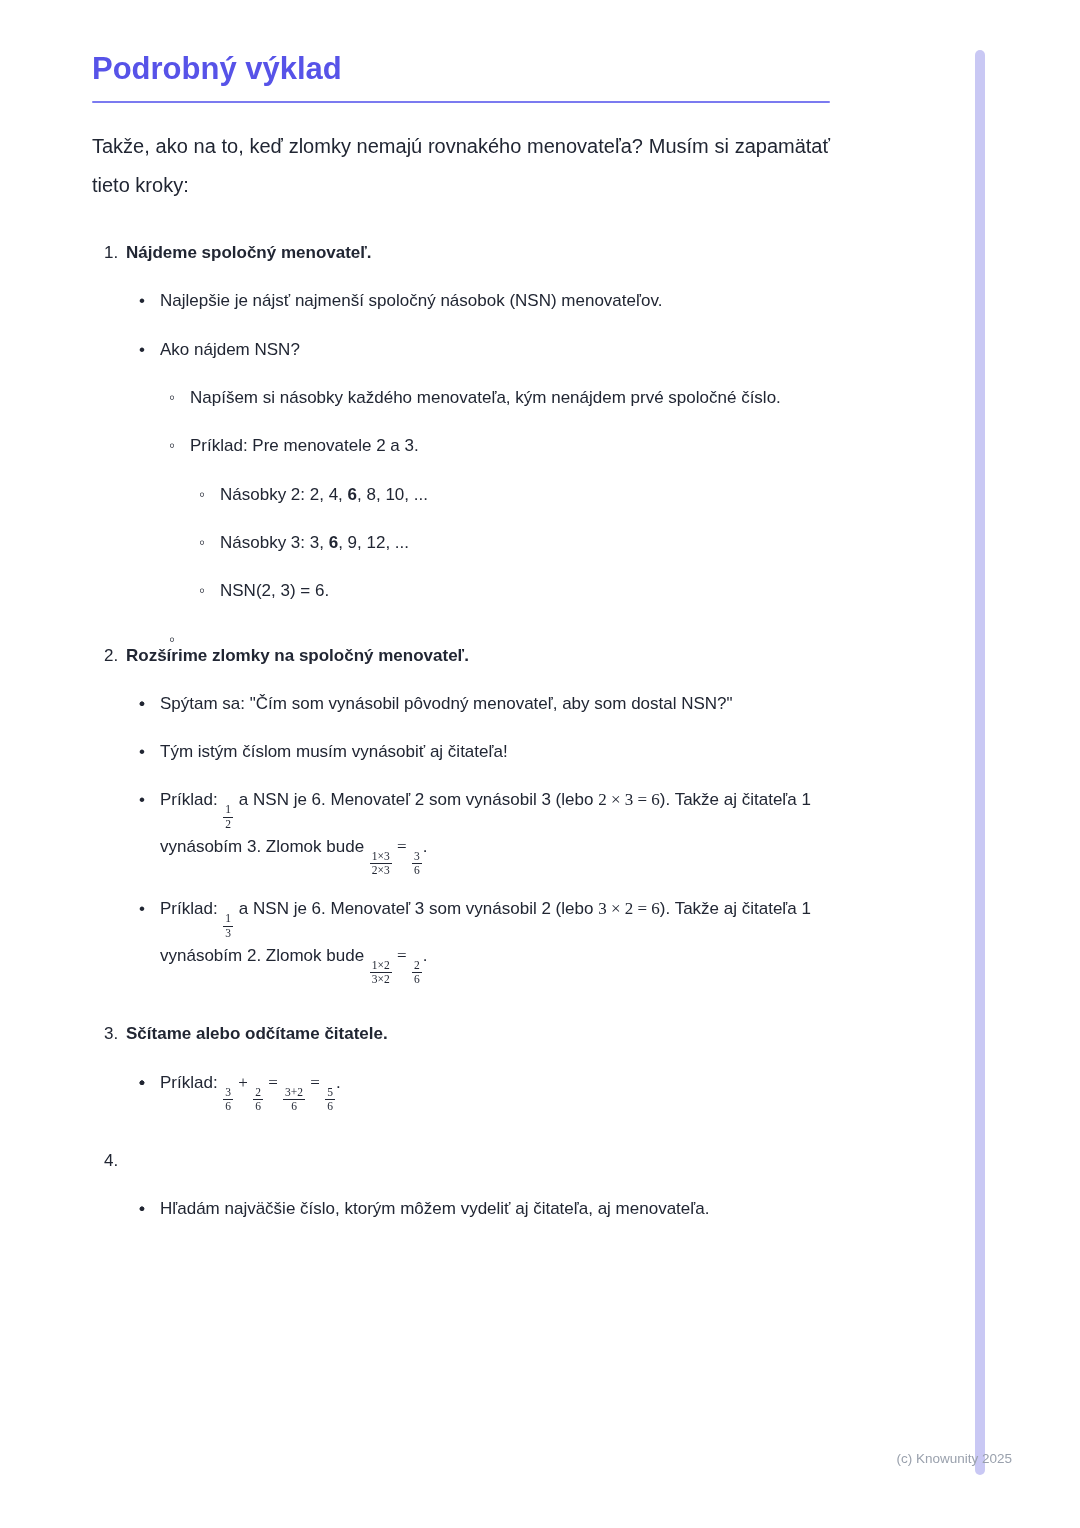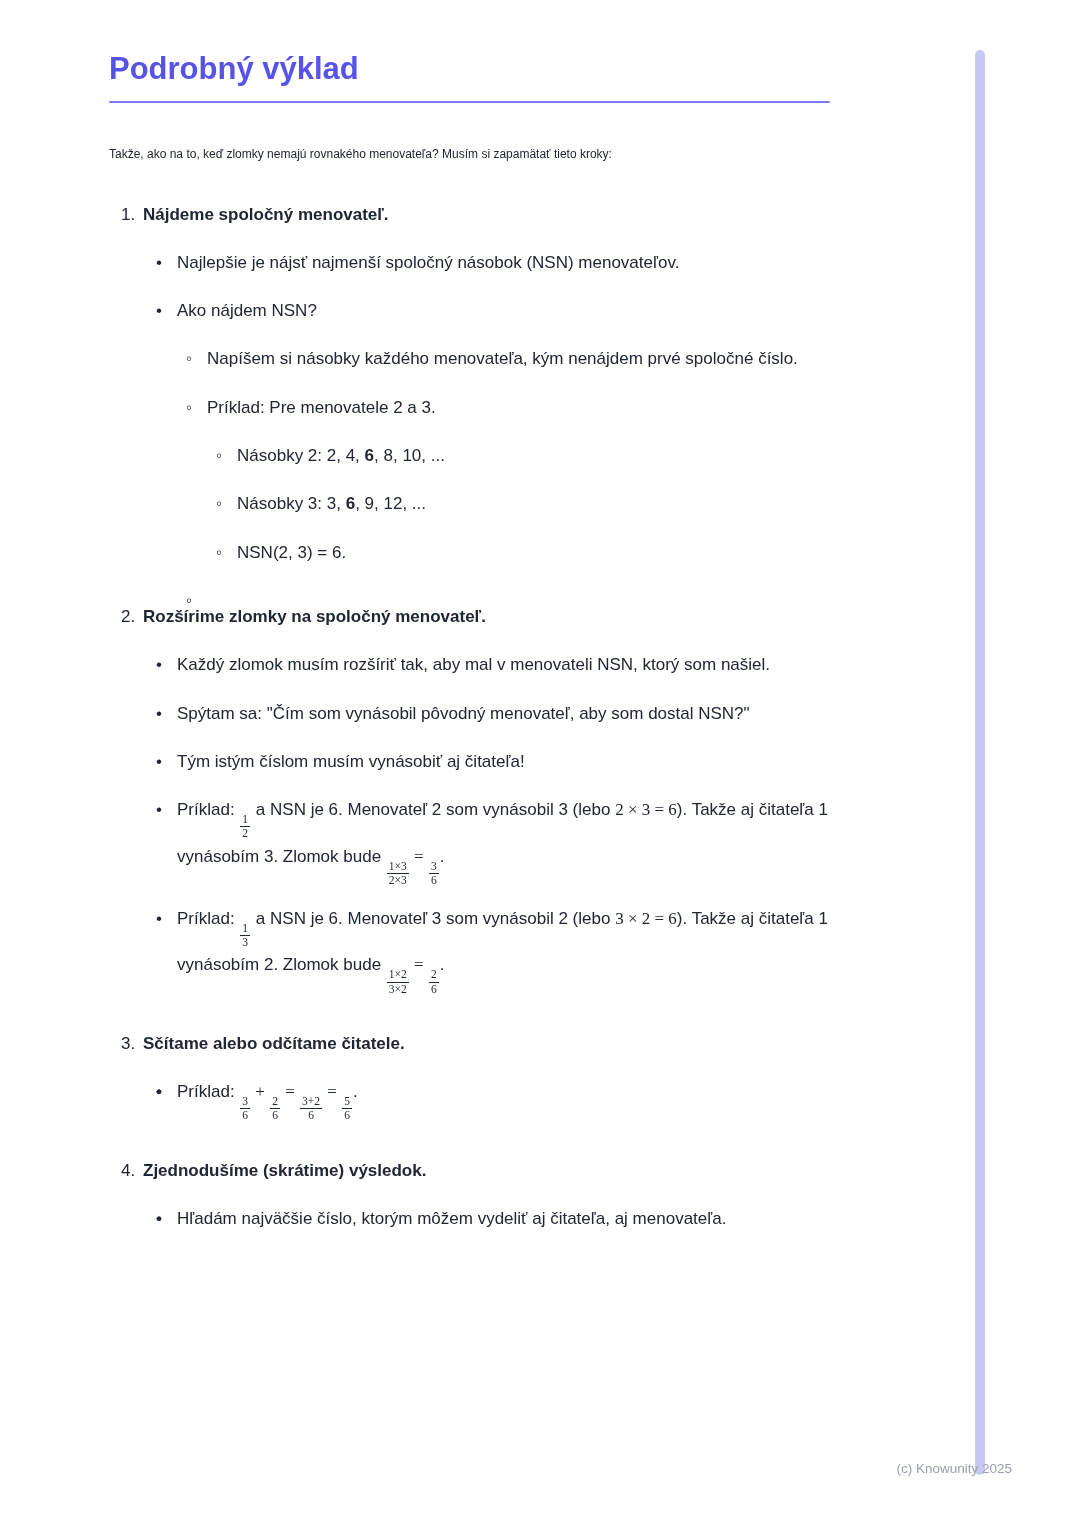--- a/index.html
+++ b/index.html
@@ -5,39 +5,38 @@
   * { box-sizing: border-box; }
   html, body { margin: 0; padding: 0; background: #ffffff; }
   .page {
     position: relative;
     width: 1080px;
     min-height: 1528px;
     background: #ffffff;
     font-family: "Liberation Sans", sans-serif;
     color: #212633;
     overflow: hidden;
-    padding-left: 17px;
   }
   .content {
     padding: 50px 250px 60px 92px;
   }
   h1.title {
     margin: 0;
     font-size: 31px;
     font-weight: 700;
     line-height: 1.2;
   }
   .divider {
     height: 2px;
     margin-top: 14px;
     border-radius: 1px;
   }
   p.intro {
-    margin: 40px 0 0 0;
-    font-size: 12px;
+    margin: 24px 0 0 0;
+    font-size: 20px;
     line-height: 1.95;
     text-align: justify;
   }
   .steps { margin-top: 24px; }
   .step { margin-top: 32px; }
   .step-head {
     display: flex;
     padding-left: 12px;
     font-size: 17px;
     line-height: 1.9;
@@ -85,21 +84,21 @@
     top: 50px;
     bottom: 53px;
     right: 95px;
     width: 10px;
     border-radius: 5px;
     z-index: 1;
   }
   .footer {
     position: absolute;
     right: 68px;
-    bottom: 52px;
+    bottom: 62px;
     font-size: 13.5px;
     color: #9aa1ad;
     z-index: 2;
   }
 </style>
 </head>
 <body>
 
 <div class="page" style="color: rgb(33, 38, 51);">
   <div class="content">
@@ -124,21 +123,21 @@
                 <li class="bitem"><span class="marker">◦</span></li>
               </ul></li>
           </ul>
         </div>
         <div class="step">
           <div class="step-head">
             <span class="step-num">2.</span>
             <span class="step-title">Rozšírime zlomky na spoločný menovateľ.</span>
           </div>
           <ul class="blist depth0">
-            <li class="bitem"><span class="marker">•</span><span class="li-body"><span class="run">Každý zlomok musím rozšíriť tak, aby mal v menovateli NSN, ktorý som našiel.</span></span></li>
+            <li class="bitem"><span class="marker">•</span></li>
             <li class="bitem"><span class="marker">•</span><span class="li-body"><span class="run">Spýtam sa: "Čím som vynásobil pôvodný menovateľ, aby som dostal NSN?"</span></span></li>
             <li class="bitem"><span class="marker">•</span><span class="li-body"><span class="run">Tým istým číslom musím vynásobiť aj čitateľa!</span></span></li>
             <li class="bitem"><span class="marker">•</span><span class="li-body"><span class="run">Príklad: </span><span class="frac">
                   <span class="num">1</span>
                   <span class="den">2</span>
                 </span><span class="run"> a NSN je 6. Menovateľ 2 som vynásobil 3 (lebo </span><span class="run run-m">2 × 3 = 6</span><span class="run">). Takže aj čitateľa 1 vynásobím 3. Zlomok bude </span><span class="frac">
                   <span class="num">1×3</span>
                   <span class="den">2×3</span>
                 </span><span class="run run-m"> = </span><span class="frac">
                   <span class="num">3</span>
@@ -175,21 +174,20 @@
                   <span class="den">6</span>
                 </span><span class="run run-m"> = </span><span class="frac">
                   <span class="num">5</span>
                   <span class="den">6</span>
                 </span><span class="run">.</span></span></li>
           </ul>
         </div>
         <div class="step">
           <div class="step-head">
             <span class="step-num">4.</span>
-            <span class="step-title">Zjednodušíme (skrátime) výsledok.</span>
           </div>
           <ul class="blist depth0">
             <li class="bitem"><span class="marker">•</span></li>
             <li class="bitem"><span class="marker">•</span><span class="li-body"><span class="run">Hľadám najväčšie číslo, ktorým môžem vydeliť aj čitateľa, aj menovateľa.</span></span></li>
           </ul>
         </div>
       </div>
   </div>
   <div class="scrollbar" style="background: rgb(201, 200, 244);"></div>
   <div class="footer" style="color: rgb(154, 161, 173);">(c) Knowunity 2025</div>

